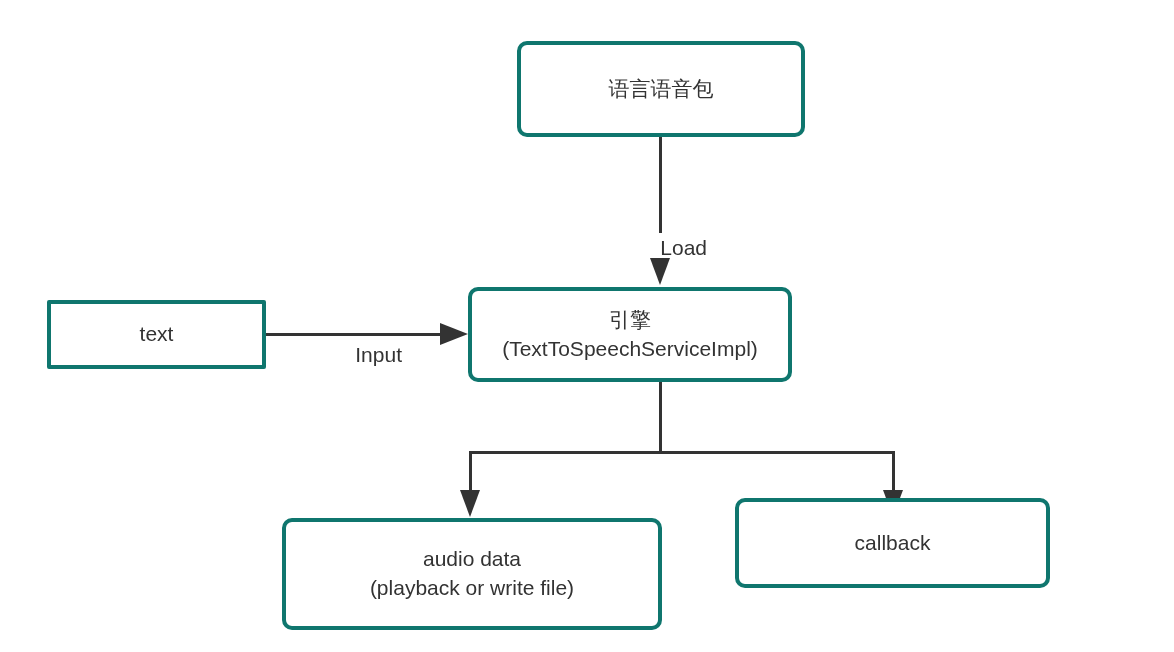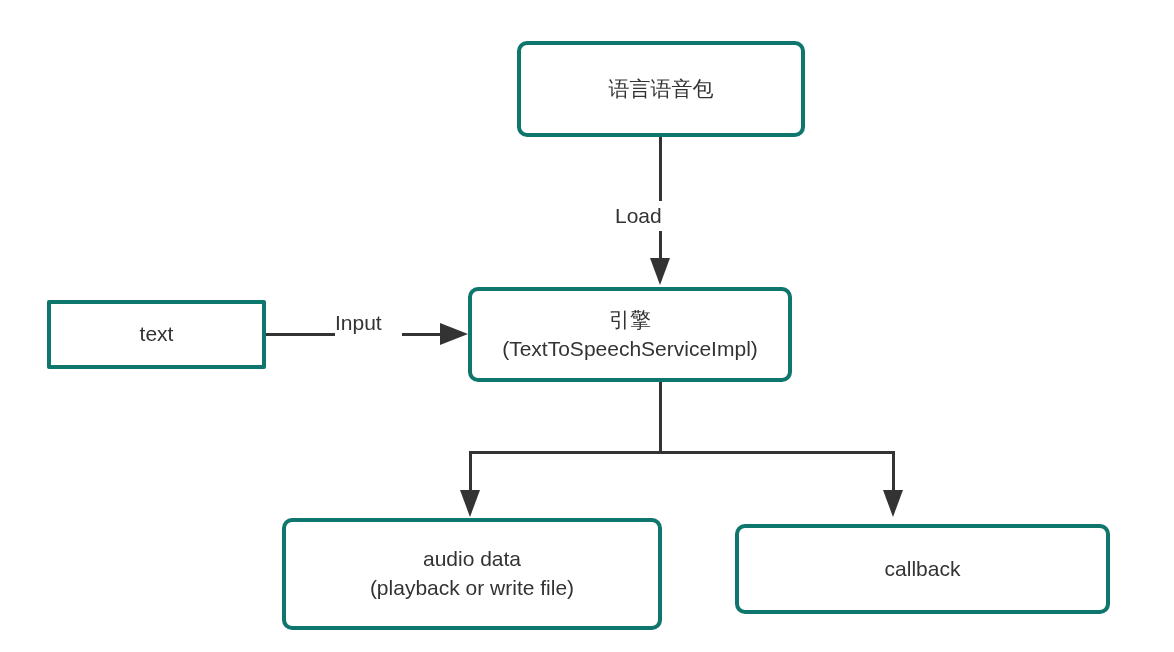--- a/index.html
+++ b/index.html
@@ -33,23 +33,24 @@
   .node.square  { border-radius: 2px; border-width: 4px; }
   .line {
     position: absolute;
     background: #333333;
   }
   .edge-label {
     position: absolute;
     background: #ffffff;
     color: #333333;
     font-size: 21px;
-    text-align: left;
+    text-align: right;
     line-height: 30px;
     height: 30px;
+    margin-top: 32px;
   }
   .arrow-down {
     position: absolute;
     width: 0; height: 0;
     border-left: 10px solid transparent;
     border-right: 10px solid transparent;
     border-top: 27px solid #333333;
   }
   .arrow-right {
     position: absolute;
@@ -98,18 +99,18 @@
   <div class="line" style="left:469px; top:451px; width:3px; height:41px;"></div>
   <div class="line" style="left:892px; top:451px; width:3px; height:41px;"></div>
   <div class="arrow-down" style="left:460px; top:490px;"></div>
   <div class="arrow-down" style="left:883px; top:490px;"></div>
 
   <div class="node rounded" style="left:282px; top:518px; width:380px; height:112px;">
     <span>audio data</span>
     <span>(playback or write file)</span>
   </div>
 
-  <div class="node rounded" style="left:735px; top:524px; width:375px; height:90px;">
+  <div class="node rounded" style="left:735px; top:498px; width:315px; height:90px;">
     <span>callback</span>
   </div>
 
 
 </div>
 
 </body></html>

